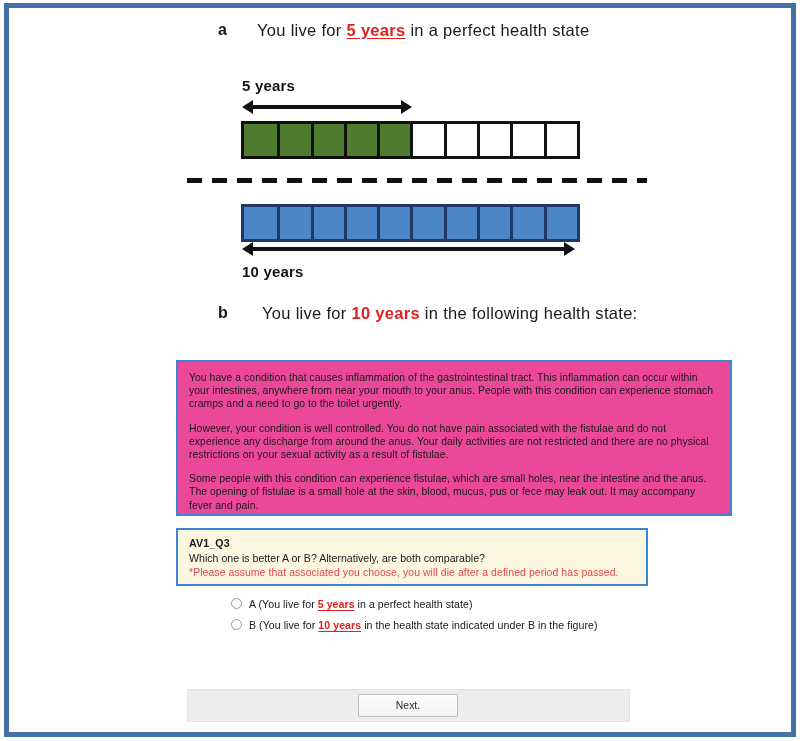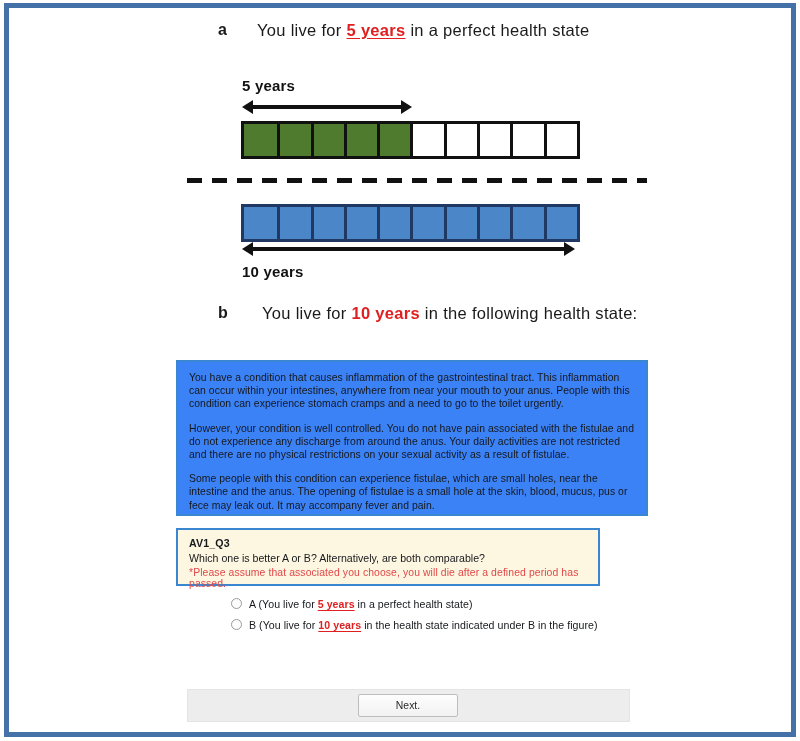--- a/index.html
+++ b/index.html
@@ -166,41 +166,41 @@
       #111111 0px, #111111 15px,
       transparent 15px, transparent 25px
     );
   }
 
   
   #description-box {
     position: absolute;
     left: 167px;
     top: 352px;
-    width: 472px;
+    width: 556px;
     height: 156px;
     box-sizing: border-box;
     border: 2px solid #3a86d0;
-    background: #3b82f6;
+    background: #ec4899;
     padding: 9px 11px 0 11px;
   }
   #description-box p {
     margin: 0 0 11px 0;
     font-size: 10.4px;
     line-height: 13.2px;
     color: #16181c;
     letter-spacing: 0.05px;
   }
 
   
   #question-box {
     position: absolute;
     left: 167px;
     top: 520px;
-    width: 424px;
+    width: 472px;
     height: 58px;
     box-sizing: border-box;
     border: 2px solid #3a86d0;
     background: #fdf6e0;
     padding: 7px 11px 0 11px;
   }
   .q-code {
     font-size: 10.6px;
     font-weight: bold;
     color: #16181c;

